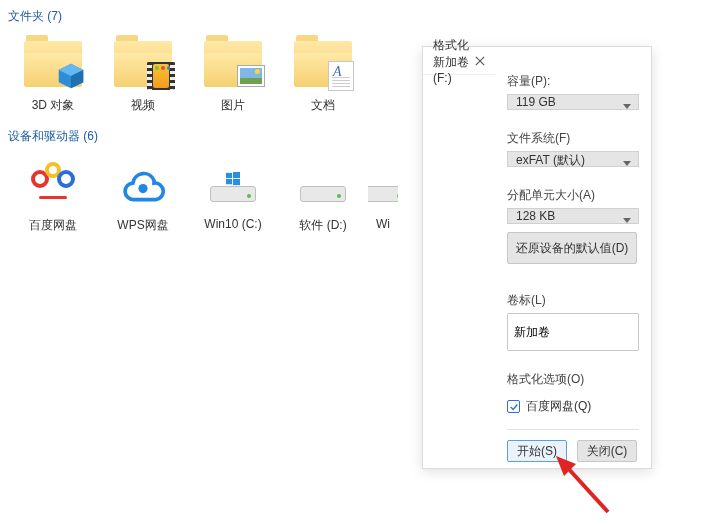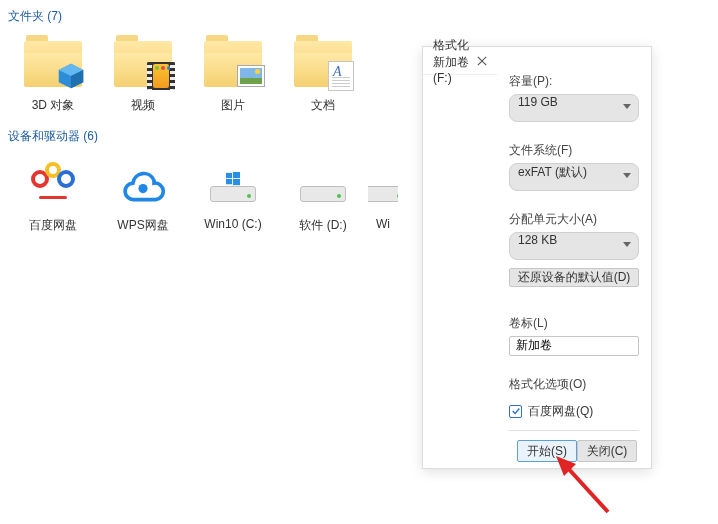--- a/index.html
+++ b/index.html
@@ -62,30 +62,30 @@
     .bc.yellow { width:16px;height:16px;left:14px;top:0;border-color:#f6bf26;}
     .baidu-bar { width:28px; height:3px; background:#e43631; border-radius:2px; margin: 4px auto 0; }
 
     
     .dialog { position: absolute; right: 66px; top: 46px; width: 230px; height: 423px; background: #fff; border:1px solid #dcdcdc; box-shadow: 0 3px 12px rgba(0,0,0,.12); display:flex; flex-direction:row; }
     .dlg-title { height: 28px; display:flex; align-items:center; justify-content:space-between; padding: 0 10px; font-size:12px; color:#333; border-bottom:1px solid #eee; }
     .dlg-close { width:18px; height:18px; display:flex; align-items:center; justify-content:center; color:#555; cursor:pointer; }
     .dlg-body { padding: 6px 12px; flex:1; display:flex; flex-direction:column; }
     .field-label { font-size:12px; color:#444; margin-top:20px; margin-bottom:4px; }
     .combo { position:relative; }
-    .combo select, .combo .combo-display { width:100%; height:28px; background:#e5e5e5; border:1px solid #d0d0d0; font-size:12px; padding: 0 20px 0 8px; color:#333; appearance:none; border-radius:8px; }
+    .combo select, .combo .combo-display { width:100%; height:16px; background:#e5e5e5; border:1px solid #d0d0d0; font-size:12px; padding: 0 20px 0 8px; color:#333; appearance:none; border-radius:0; }
     .combo::after { content:""; position:absolute; right:8px; top:10px; width:0; height:0; border-left:4px solid transparent; border-right:4px solid transparent; border-top:5px solid #666; pointer-events:none; }
-    .btn { height:19px; background:#e5e5e5; border:1px solid #c7c7c7; font-size:12px; color:#333; cursor:pointer; border-radius:2px; }
+    .btn { height:32px; background:#e5e5e5; border:1px solid #c7c7c7; font-size:12px; color:#333; cursor:pointer; border-radius:2px; }
     .btn-wide { width:130px; margin:8px 0; }
     .text-input { width:100%; height:38px; border:1px solid #c7c7c7; background:#fff; font-size:12px; padding:0 6px; border-radius:2px; }
     .chk-row { display:flex; align-items:center; gap:6px; margin-top:6px; }
     .chk { width:13px; height:13px; border:1px solid #2a6fd6; background:#fff; display:flex; align-items:center; justify-content:center; border-radius:2px; cursor:pointer; }
     .chk svg { width:10px; height:10px; }
     .separator { height:1px; background:#e0e0e0; margin: 10px 0; }
-    .dlg-buttons { display:flex; justify-content:flex-end; padding-right:2px; }
+    .dlg-buttons { display:flex; justify-content:flex-end; gap:10px; padding-right:2px; }
     .btn-small { width:60px; height:22px; }
     .btn-primary-outline { border:1px solid #5d9edb; background:#eaf3fb; }
 
     .arrow-annotation { position:absolute; right:100px; bottom:8px; width:70px; height:60px; pointer-events:none; }
     .arrow-annotation svg { width:100%; height:100%; }
 
     .cut-drive { width:30px; overflow:hidden; }
   </style>
 </head>
 <body>

